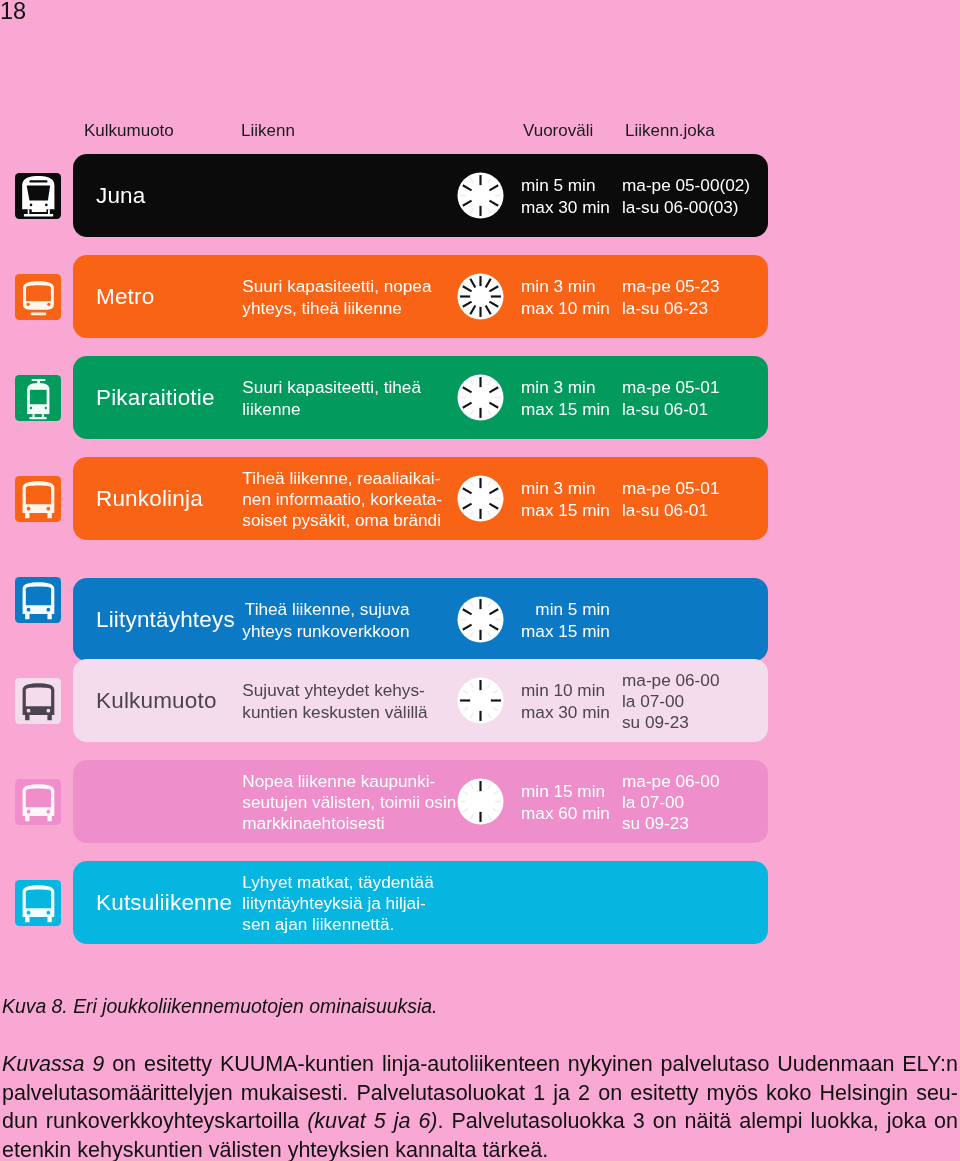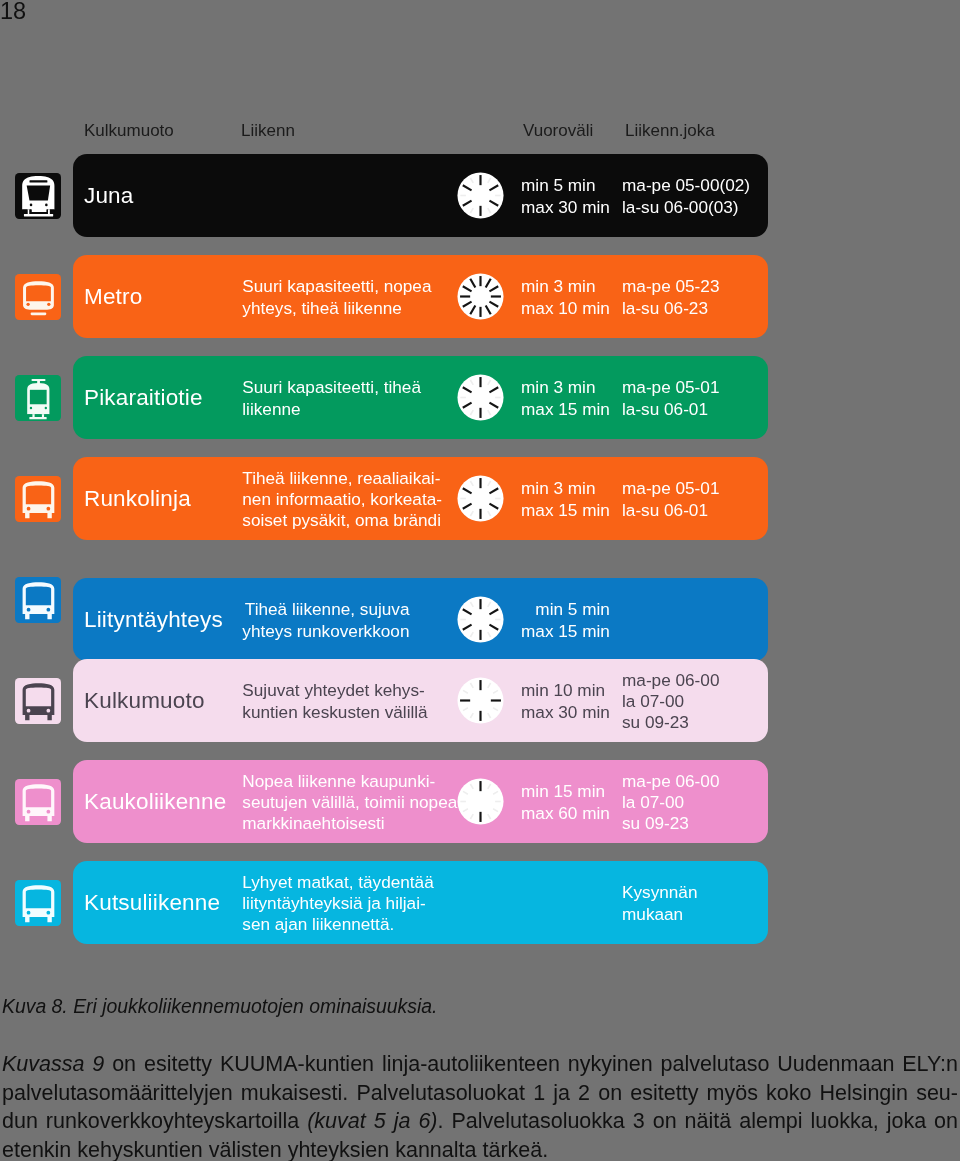--- a/index.html
+++ b/index.html
@@ -1,33 +1,33 @@
 <!DOCTYPE html>
 <html><head>
 <meta charset="utf-8">
 <style>
   html,body{margin:0;padding:0;background:#fff;}
   body{width:960px;height:1161px;font-family:"Liberation Sans",sans-serif;}
-  .page{position:relative;width:960px;height:1161px;overflow:hidden;background:#737373;}
+  .page{position:relative;width:960px;height:1161px;overflow:hidden;background:#f9a8d4;}
   .pagenum{position:absolute;left:0px;top:-2px;font-size:23.5px;color:#111;}
   .hdr{position:absolute;top:121px;font-size:17px;color:#1b1b1b;white-space:nowrap;}
   .row{position:absolute;left:73px;width:695px;height:83px;border-radius:14px;}
   .iconbox{position:absolute;left:14.8px;width:46px;height:46px;}
   .mode{position:absolute;left:11px;font-size:22.5px;letter-spacing:0.18px;white-space:nowrap;}
   .desc{position:absolute;left:169.3px;font-size:17.2px;line-height:21.3px;white-space:nowrap;}
   .freq{position:absolute;left:448px;font-size:17.2px;line-height:21.3px;white-space:nowrap;}
   .hours{position:absolute;left:549px;font-size:17.2px;line-height:21.3px;white-space:nowrap;}
   .tblock{display:flex;flex-direction:column;justify-content:center;height:83px;margin-top:1px;}
   .clockbox{position:absolute;left:384px;width:47px;height:47px;}
   .caption{position:absolute;left:2px;font-size:19.4px;font-weight:normal;font-style:italic;color:#111;white-space:nowrap;}
   .para{position:absolute;left:2px;width:956px;font-size:21.5px;color:#111;}
   .para .ln{display:block;text-align:justify;text-align-last:justify;height:28.53px;line-height:28.53px;white-space:nowrap;}
   .para .ln.last{text-align-last:left;}
   .para i{font-style:italic;font-weight:normal;}
-  .vcenter{display:flex;flex-direction:column;justify-content:center;height:83px;}
+  .vcenter{display:flex;flex-direction:column;justify-content:center;height:83px;margin-left:12px;}
 </style>
 </head>
 <body>
 
 <div class="page">
   <div class="pagenum">18</div>
   <div id="figure">
       <div class="hdr" style="left: 84px;">Kulkumuoto</div>
       <div class="hdr" style="left: 241px;">Liikenn</div>
       <div class="hdr" style="left: 523px;">Vuoroväli</div>
@@ -306,24 +306,23 @@
         </div>
       </div>
       <div class="iconbox" style="top: 778.5px;"><svg viewBox="0 0 100 100" width="100%" height="100%">
           <rect x="0" y="0" width="100" height="100" rx="9" ry="9" fill="#ee8fcc"></rect>
           <path d="M51 11.3 C34.5 11.3 16.5 13.8 16.5 25.5 V80.5 H22 V92 H31.5 V80.5 H70.5 V92 H80 V80.5 H85.5 V25.5 C85.5 13.8 67.5 11.3 51 11.3 Z" fill="#fff6fb"></path>
           <path d="M23.5 25.5 C23.5 22.4 33 20.8 51 20.8 C69 20.8 78.5 22.4 78.5 25.5 V61.5 H23.5 Z" fill="#ee8fcc"></path>
           <circle cx="29.5" cy="71" r="4.1" fill="#ee8fcc"></circle>
           <circle cx="72.5" cy="71" r="4.1" fill="#ee8fcc"></circle>
         </svg></div>
       <div class="row" style="top: 760px; background: rgb(238, 143, 204); color: rgb(255, 255, 255);">
-        <div class="mode vcenter">Kaukoliikenne</div>
         <div class="desc tblock">
           <div>Nopea liikenne kaupunki-</div>
-          <div>seutujen välillä, toimii nopea</div>
+          <div>seutujen välisten, toimii osin</div>
           <div>markkinaehtoisesti</div>
         </div>
         <div class="clockbox" style="top: 18px;"><svg viewBox="0 0 100 100" width="100%" height="100%">
             <circle cx="50" cy="50" r="49" fill="#ffffff"></circle>
             <line x1="50" y1="19" x2="50" y2="7" stroke="#eeeeee" stroke-width="3.4" stroke-linecap="butt"></line>
             <line x1="65.5" y1="23.153212482682402" x2="71.5" y2="12.760907637269142" stroke="#eeeeee" stroke-width="3.4" stroke-linecap="butt"></line>
             <line x1="76.84678751731761" y1="34.5" x2="87.23909236273087" y2="28.500000000000004" stroke="#eeeeee" stroke-width="3.4" stroke-linecap="butt"></line>
             <line x1="81" y1="50" x2="93" y2="50" stroke="#eeeeee" stroke-width="3.4" stroke-linecap="butt"></line>
             <line x1="76.84678751731761" y1="65.5" x2="87.23909236273087" y2="71.5" stroke="#eeeeee" stroke-width="3.4" stroke-linecap="butt"></line>
             <line x1="65.5" y1="76.8467875173176" x2="71.5" y2="87.23909236273086" stroke="#eeeeee" stroke-width="3.4" stroke-linecap="butt"></line>
@@ -352,24 +351,20 @@
           <path d="M23.5 25.5 C23.5 22.4 33 20.8 51 20.8 C69 20.8 78.5 22.4 78.5 25.5 V61.5 H23.5 Z" fill="#06b6e0"></path>
           <circle cx="29.5" cy="71" r="4.1" fill="#06b6e0"></circle>
           <circle cx="72.5" cy="71" r="4.1" fill="#06b6e0"></circle>
         </svg></div>
       <div class="row" style="top: 861px; background: rgb(6, 182, 224); color: rgb(255, 255, 255);">
         <div class="mode vcenter">Kutsuliikenne</div>
         <div class="desc tblock">
           <div>Lyhyet matkat, täydentää</div>
           <div>liityntäyhteyksiä ja hiljai-</div>
           <div>sen ajan liikennettä.</div>
-        </div>
-        <div class="hours tblock">
-          <div>Kysynnän</div>
-          <div>mukaan</div>
         </div>
       </div>
     </div>
   <div class="caption" id="caption" style="top:994.7px;">Kuva 8. Eri joukkoliikennemuotojen ominaisuuksia.</div>
   <div class="para" id="para" style="top:1050px;">
       <div class="ln"><i>Kuvassa 9</i><span> on esitetty KUUMA-kuntien linja-autoliikenteen nykyinen palvelutaso Uudenmaan ELY:n</span></div>
       <div class="ln"><span>palvelutasomäärittelyjen mukaisesti. Palvelutasoluokat 1 ja 2 on esitetty myös koko Helsingin seu-</span></div>
       <div class="ln"><span>dun runkoverkkoyhteyskartoilla </span><i>(kuvat 5 ja 6)</i><span>. Palvelutasoluokka 3 on näitä alempi luokka, joka on</span></div>
       <div class="ln last"><span>etenkin kehyskuntien välisten yhteyksien kannalta tärkeä.</span></div>
     </div>

